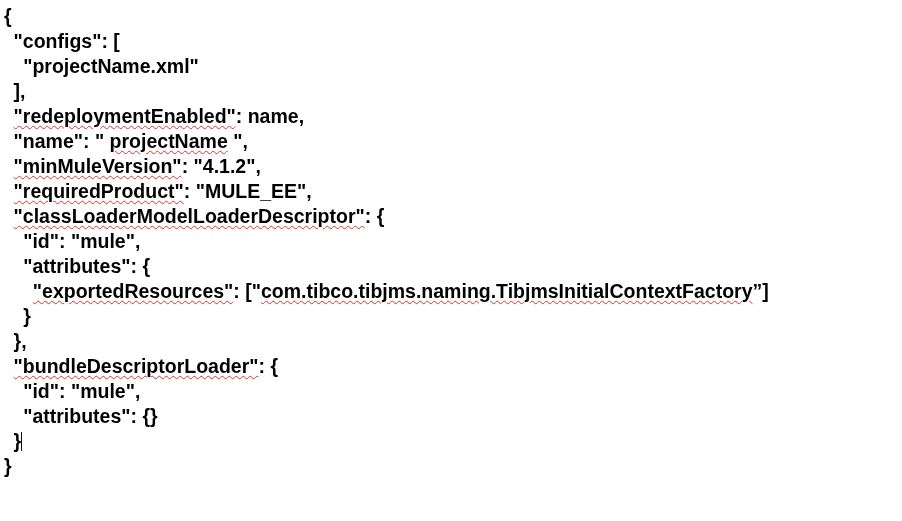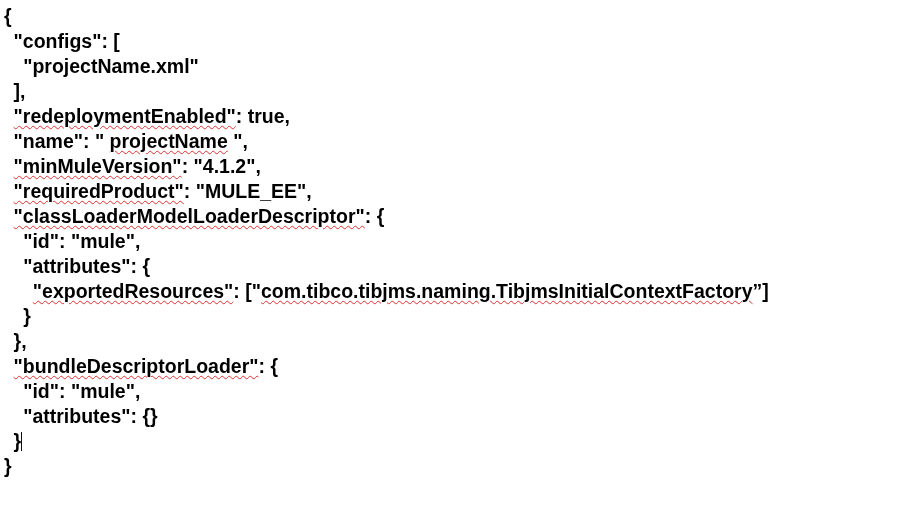--- a/index.html
+++ b/index.html
@@ -71,21 +71,21 @@
 </style>
 </head>
 <body>
 
 <div id="doc-canvas">
   <div class="code-block" id="code-block">
       <div class="code-line" style="padding-left: 4px;"><span class="seg">{</span></div>
       <div class="code-line" style="padding-left: 13.6px;"><span class="seg">"configs": [</span></div>
       <div class="code-line" style="padding-left: 23.2px;"><span class="seg">"projectName.xml"</span></div>
       <div class="code-line" style="padding-left: 13.6px;"><span class="seg">],</span></div>
-      <div class="code-line" style="padding-left: 13.6px;"><span class="seg sp">"redeploymentEnabled"</span><span class="seg">: true,</span></div>
+      <div class="code-line" style="padding-left: 13.6px;"><span class="seg sp">"redeploymentEnabled"</span><span class="seg">: name,</span></div>
       <div class="code-line" style="padding-left: 13.6px;"><span class="seg">"name": " </span><span class="seg sp">projectName</span><span class="seg"> ",</span></div>
       <div class="code-line" style="padding-left: 13.6px;"><span class="seg sp">"minMuleVersion"</span><span class="seg">: "4.1.2",</span></div>
       <div class="code-line" style="padding-left: 13.6px;"><span class="seg sp">"requiredProduct"</span><span class="seg">: "MULE_EE",</span></div>
       <div class="code-line" style="padding-left: 13.6px;"><span class="seg sp">"classLoaderModelLoaderDescriptor"</span><span class="seg">: {</span></div>
       <div class="code-line" style="padding-left: 23.2px;"><span class="seg">"id": "mule",</span></div>
       <div class="code-line" style="padding-left: 23.2px;"><span class="seg">"attributes": {</span></div>
       <div class="code-line" style="padding-left: 32.8px;"><span class="seg sp">"exportedResources"</span><span class="seg">: ["</span><span class="seg sp">com.tibco.tibjms.naming.TibjmsInitialContextFactory</span><span class="seg">”]</span></div>
       <div class="code-line" style="padding-left: 23.2px;"><span class="seg">}</span></div>
       <div class="code-line" style="padding-left: 13.6px;"><span class="seg">},</span></div>
       <div class="code-line" style="padding-left: 13.6px;"><span class="seg sp">"bundleDescriptorLoader"</span><span class="seg">: {</span></div>

